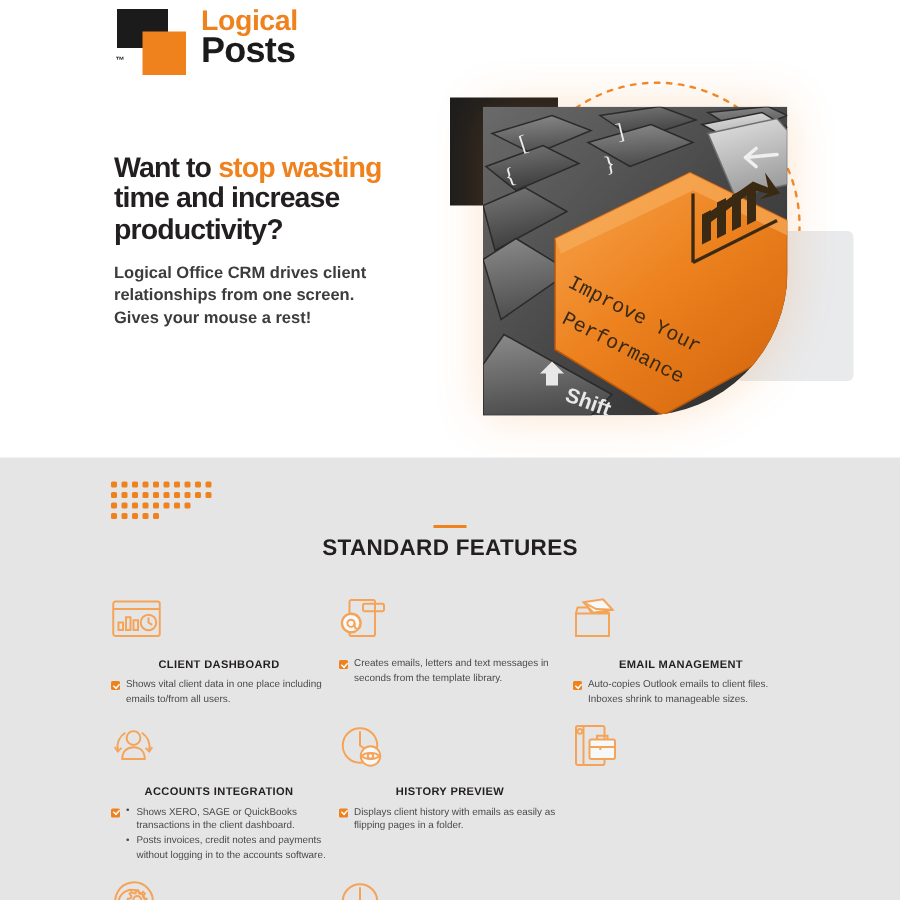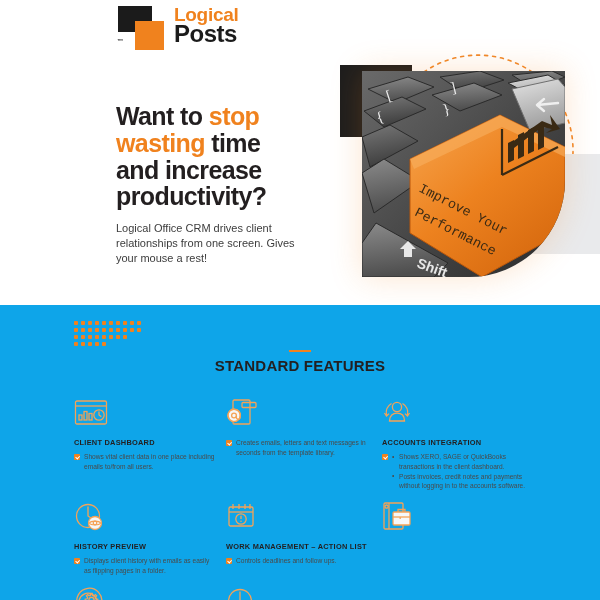--- a/index.html
+++ b/index.html
@@ -2,21 +2,21 @@
 <html><head>
 <meta charset="utf-8">
 <style>
   * { box-sizing: border-box; margin: 0; padding: 0; }
   html, body {
     width: 600px; height: 600px;
     font-family: "Liberation Sans", sans-serif;
     background: #ffffff;
     overflow: hidden;
   }
-  .page { position: relative; width: 584px; height: 600px; background:#fff;padding-left:40px; }
+  .page { position: relative; width: 584px; height: 600px; background:#fff; }
 
   
   .hero {
     position: relative;
     width: 600px; height: 305px;
     background: #ffffff;
     overflow: hidden;
   }
   .logo-wrap {
     position: absolute; left: 74px; top: 4px;
@@ -38,27 +38,27 @@
   .logo-text { margin-left: 2px; line-height: 0.92; padding-top: 2px; }
   .logo-text .l1 {
     font-size: 19px; font-weight: bold; color: #F0821E; letter-spacing: -0.3px;
   }
   .logo-text .l2 {
     font-size: 24px; font-weight: bold; color: #1b1b1b; letter-spacing: -0.5px;
   }
 
   .hero-copy { position: absolute; left: 76px; top: 103px; width: 185px; }
   .headline {
-    font-size: 25px; font-weight: bold; line-height: 1.07;
+    font-size: 19px; font-weight: bold; line-height: 1.07;
     color: #231f20; letter-spacing: -0.6px;
   }
   .headline .hl { color: #F0821E; }
   .subcopy {
     margin-top: 11px;
-    font-size: 11px; line-height: 1.35; color: #3c3c3c;
+    font-size: 11px; line-height: 1.35; color: #3c3c3c; font-weight: bold;
   }
 
   
   .art { position: absolute; left: 296px; top: 32px; width: 270px; height: 262px; }
   .art svg { position: absolute; left:0; top:0; }
   .art .dark-sq {
     position: absolute; left: 4px; top: 33px;
     width: 72px; height: 72px; background: #1d1d1d; z-index: 2;
   }
   .art .grey-sq {
@@ -70,21 +70,21 @@
     width: 203px; height: 206px; z-index: 3;
     border-bottom-right-radius: 96px;
     overflow: hidden;
     box-shadow: 0 0 32px rgba(240,130,30,0.22);
   }
 
   
   .features {
     position: absolute; left: 0; top: 305px;
     width: 600px; height: 295px;
-    background: #0ea5e9;
+    background: #e5e5e5;
     overflow: hidden;
   }
   .dots { position: absolute; left: 74px; top: 16px; }
   .dots .row { display: flex; }
   .dots .dot {
     width: 4px; height: 4px; background: #F0821E;
     margin-right: 3px; margin-bottom: 3px; border-radius: 1px;
   }
   .sec-head { position: absolute; top: 45px; left: 0; width: 600px; text-align: center; }
   .sec-rule {
@@ -97,21 +97,21 @@
   .grid {
     position: absolute; left: 74px; top: 93px;
     width: 460px;
     display: grid;
     grid-template-columns: 152px 156px 152px;
   }
   .cell { padding-right: 8px; margin-bottom: 11px; }
   .cell .ficon { height: 34px; margin-bottom: 6px; }
   .ftitle {
     font-size: 7.4px; font-weight: bold; color: #231f20;
-    letter-spacing: 0.25px; margin-bottom: 5px; text-transform: uppercase;
+    letter-spacing: 0.25px; margin-bottom: 5px; text-transform: uppercase; text-align: center;
   }
   .fbody { display: flex; gap: 4px; }
   .chk {
     flex: 0 0 auto; width: 6px; height: 6px; margin-top: 2px;
     background: #F0821E; position: relative; border-radius: 1px;
   }
   .chk::after {
     content: ""; position: absolute; left: 1.6px; top: 0.7px;
     width: 2px; height: 3.4px; border: solid #fff;
     border-width: 0 1px 1px 0; transform: rotate(42deg);
@@ -325,20 +325,35 @@
             <circle cx="8" cy="17.5" r="2.4"></circle>
             <path d="M10.4 17.5 L10.4 19.6 A1.9 1.9 0 0 0 14.2 19.1 A6.2 6.2 0 1 0 11 22.8"></path>
           </svg>
         </div>
         <div class="fbody">
           <span class="chk"></span>
           <span class="ftext">Creates emails, letters and text messages in seconds from the template library.</span>
         </div>
       </div>
 
+      <div class="cell">
+        <div class="ficon">
+          <svg width="34" height="30" viewBox="0 0 34 30" fill="none" stroke="#F5A357" stroke-width="1.3">
+            <path d="M2 11 L2 26 L24 26 L24 11 Z"></path>
+            <path d="M2 11 L3 7 L10 7 L12 10 L23 10 L24 11"></path>
+            <path d="M7 3.5 L20 1.5 L26.5 8.5 L13.5 10.5 Z" fill="#f6f8f9"></path>
+            <path d="M7 3.5 L15.5 8 L26.5 8.5"></path>
+          </svg>
+        </div>
+        <div class="ftitle">EMAIL MANAGEMENT</div>
+        <div class="fbody">
+          <span class="chk"></span>
+          <span class="ftext">Auto-copies Outlook emails to client files. Inboxes shrink to manageable sizes.</span>
+        </div>
+      </div>
 
       <div class="cell">
         <div class="ficon">
           <svg width="34" height="30" viewBox="0 0 34 30" fill="none" stroke="#F5A357" stroke-width="1.3">
             <circle cx="15" cy="9" r="4.6"></circle>
             <path d="M7.5 23 C7.5 17.5 11 15.2 15 15.2 C19 15.2 22.5 17.5 22.5 23 Z"></path>
             <path d="M4.5 17 A11 11 0 0 1 9.5 5.5"></path>
             <path d="M25.5 17 A11 11 0 0 0 20.5 5.5"></path>
             <path d="M2.5 15 L4.5 18 L7 15.6"></path>
             <path d="M27.5 15 L25.5 18 L23 15.6"></path>
@@ -366,37 +381,20 @@
             <circle cx="21" cy="21" r="1.8"></circle>
           </svg>
         </div>
         <div class="ftitle">HISTORY PREVIEW</div>
         <div class="fbody">
           <span class="chk"></span>
           <span class="ftext">Displays client history with emails as easily as flipping pages in a folder.</span>
         </div>
       </div>
 
-      <div class="cell">
-        <div class="ficon">
-          <svg width="34" height="30" viewBox="0 0 34 30" fill="none" stroke="#F5A357" stroke-width="1.3">
-            <rect x="3" y="5" width="24" height="19" rx="1.4"></rect>
-            <line x1="3" y1="10" x2="27" y2="10"></line>
-            <path d="M7 2 L7 7 M13 2 L13 7 M19 2 L19 7 M24 2 L24 7"></path>
-            <circle cx="15" cy="17" r="5.2"></circle>
-            <path d="M15 13.8 L15 17"></path>
-            <circle cx="15" cy="19.3" r="0.8" fill="#F5A357" stroke="none"></circle>
-          </svg>
-        </div>
-        <div class="ftitle">WORK MANAGEMENT – ACTION LIST</div>
-        <div class="fbody">
-          <span class="chk"></span>
-          <span class="ftext">Controls deadlines and follow ups.</span>
-        </div>
-      </div>
 
       <div class="cell">
         <div class="ficon">
           <svg width="34" height="30" viewBox="0 0 34 30" fill="none" stroke="#F5A357" stroke-width="1.3">
             <rect x="2" y="1" width="19" height="26" rx="1.2"></rect>
             <path d="M7 1 L7 27"></path>
             <circle cx="4.6" cy="4.6" r="1.6"></circle>
             <rect x="11" y="10" width="17" height="13" rx="1.2" fill="#f6f8f9"></rect>
             <path d="M16 10 L16 7.5 L23 7.5 L23 10"></path>
             <line x1="11" y1="15" x2="28" y2="15"></line>

